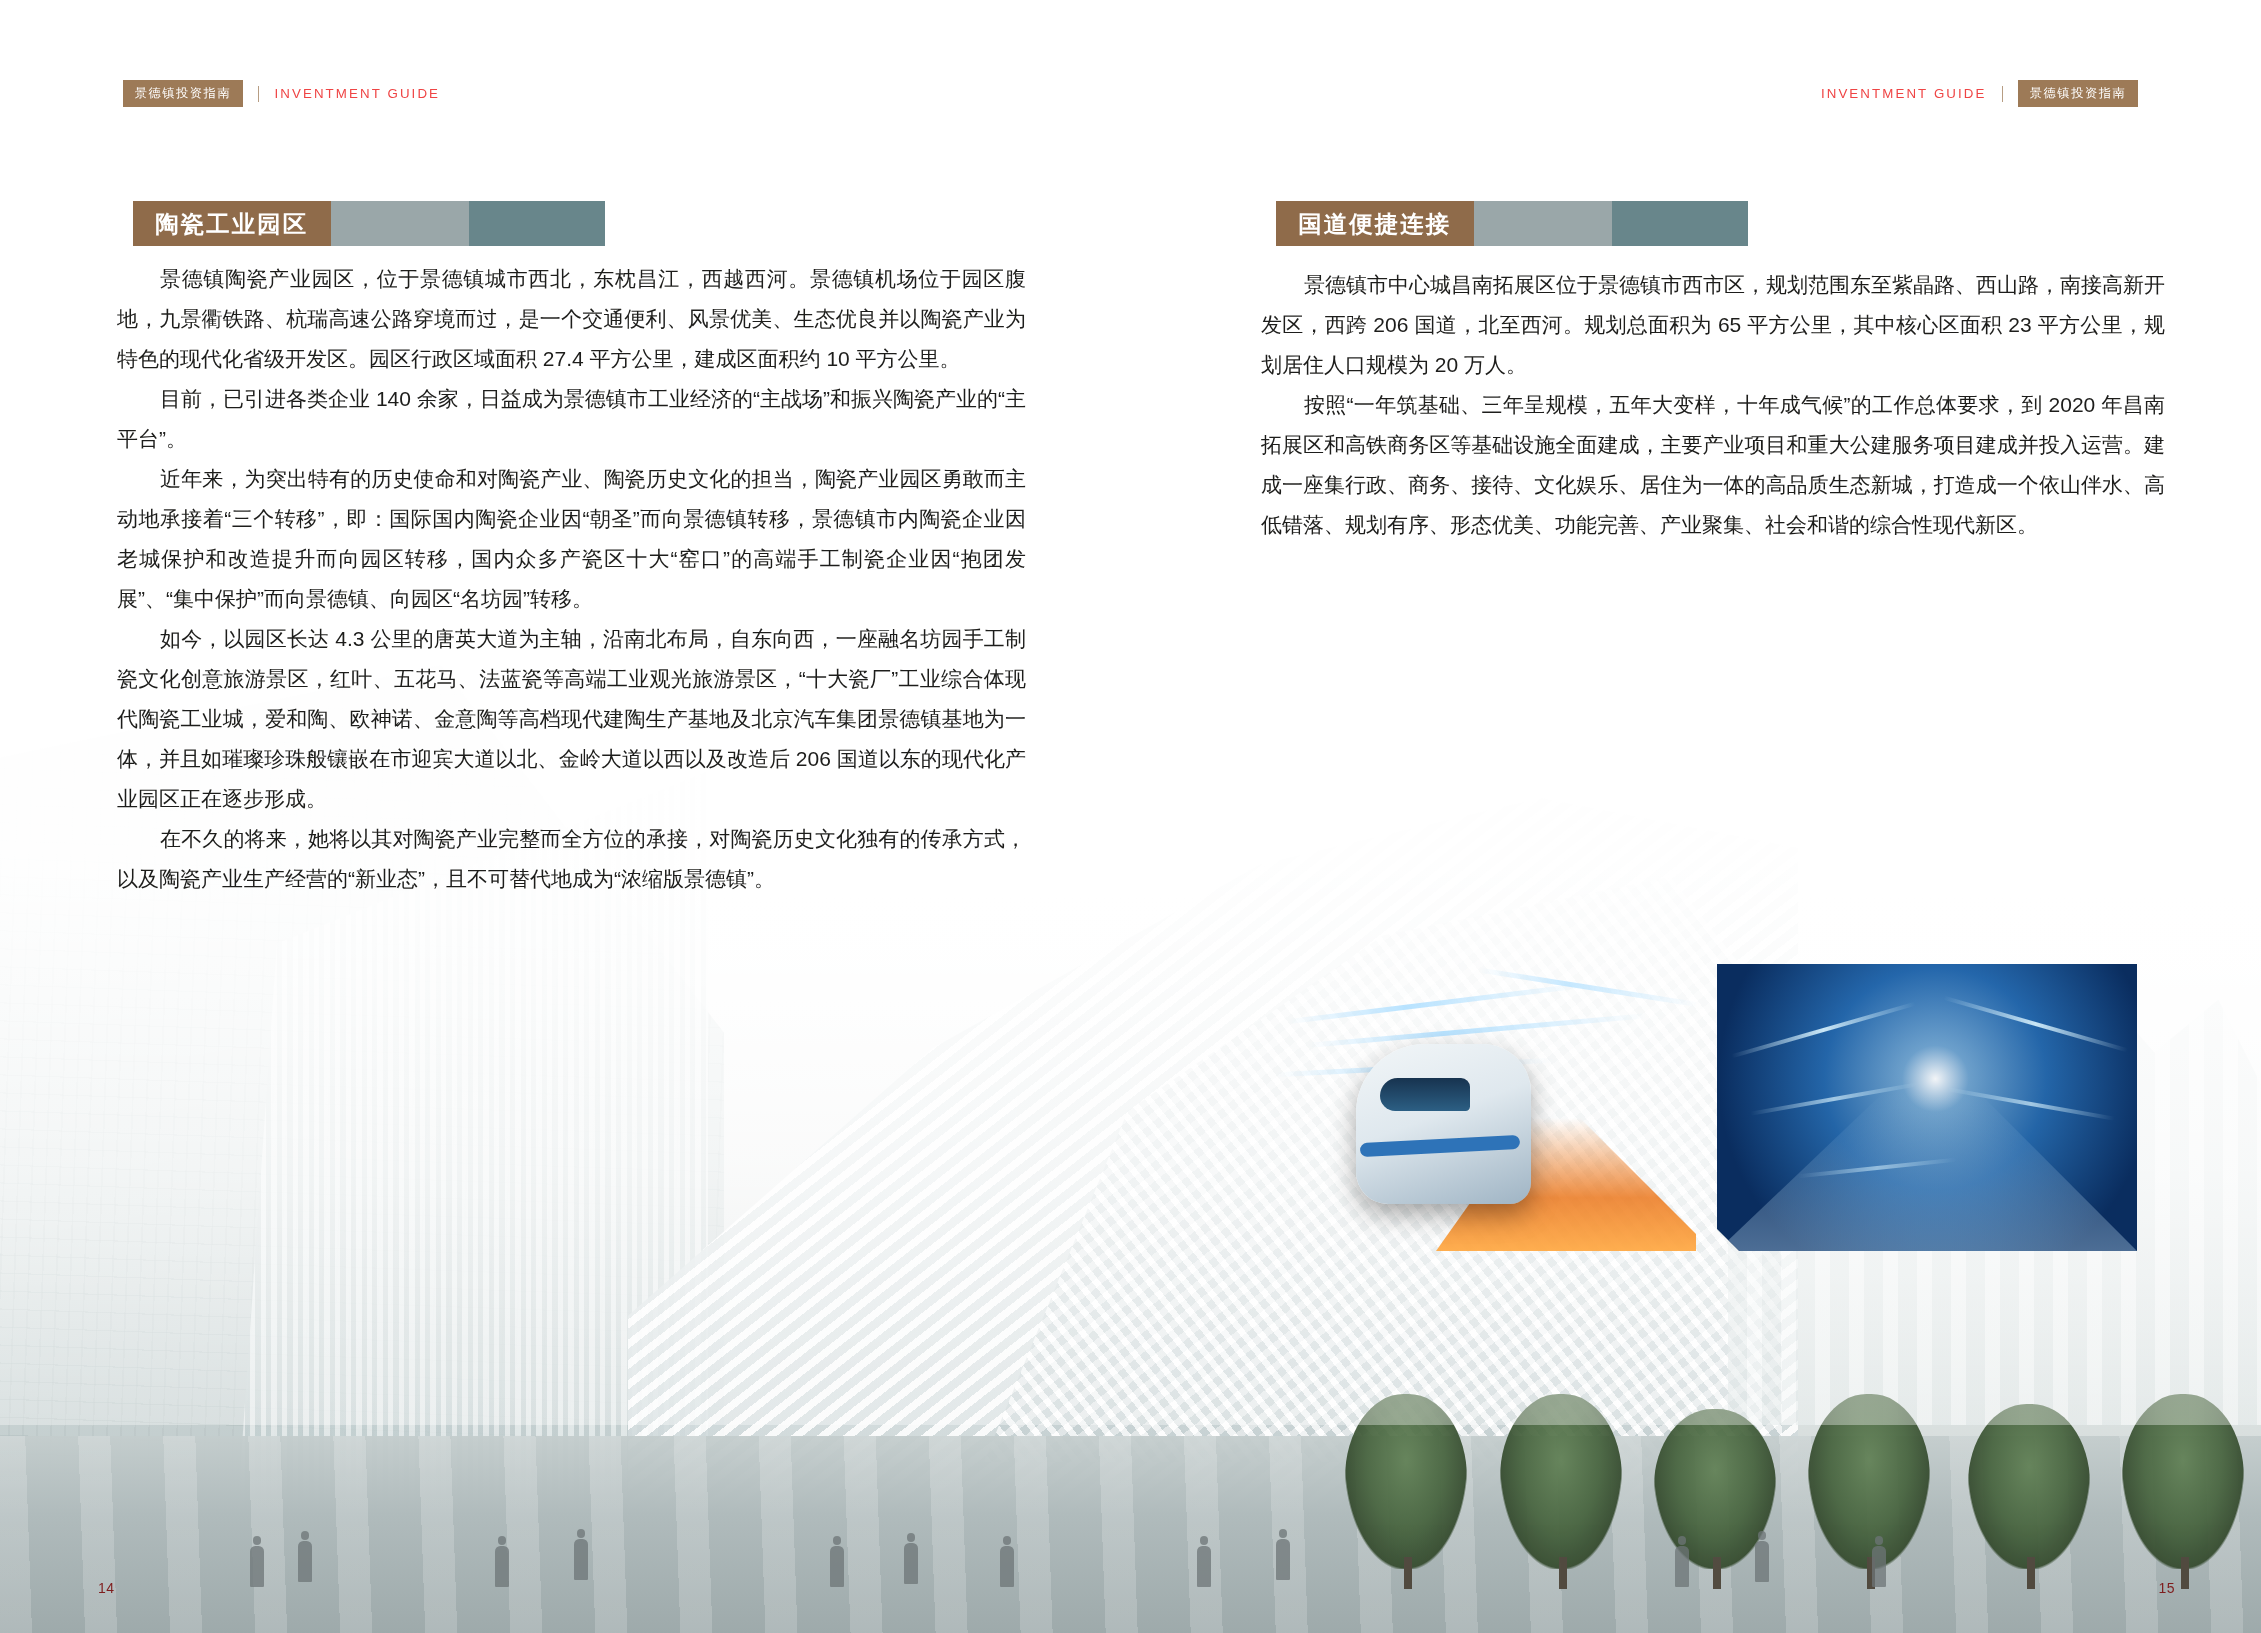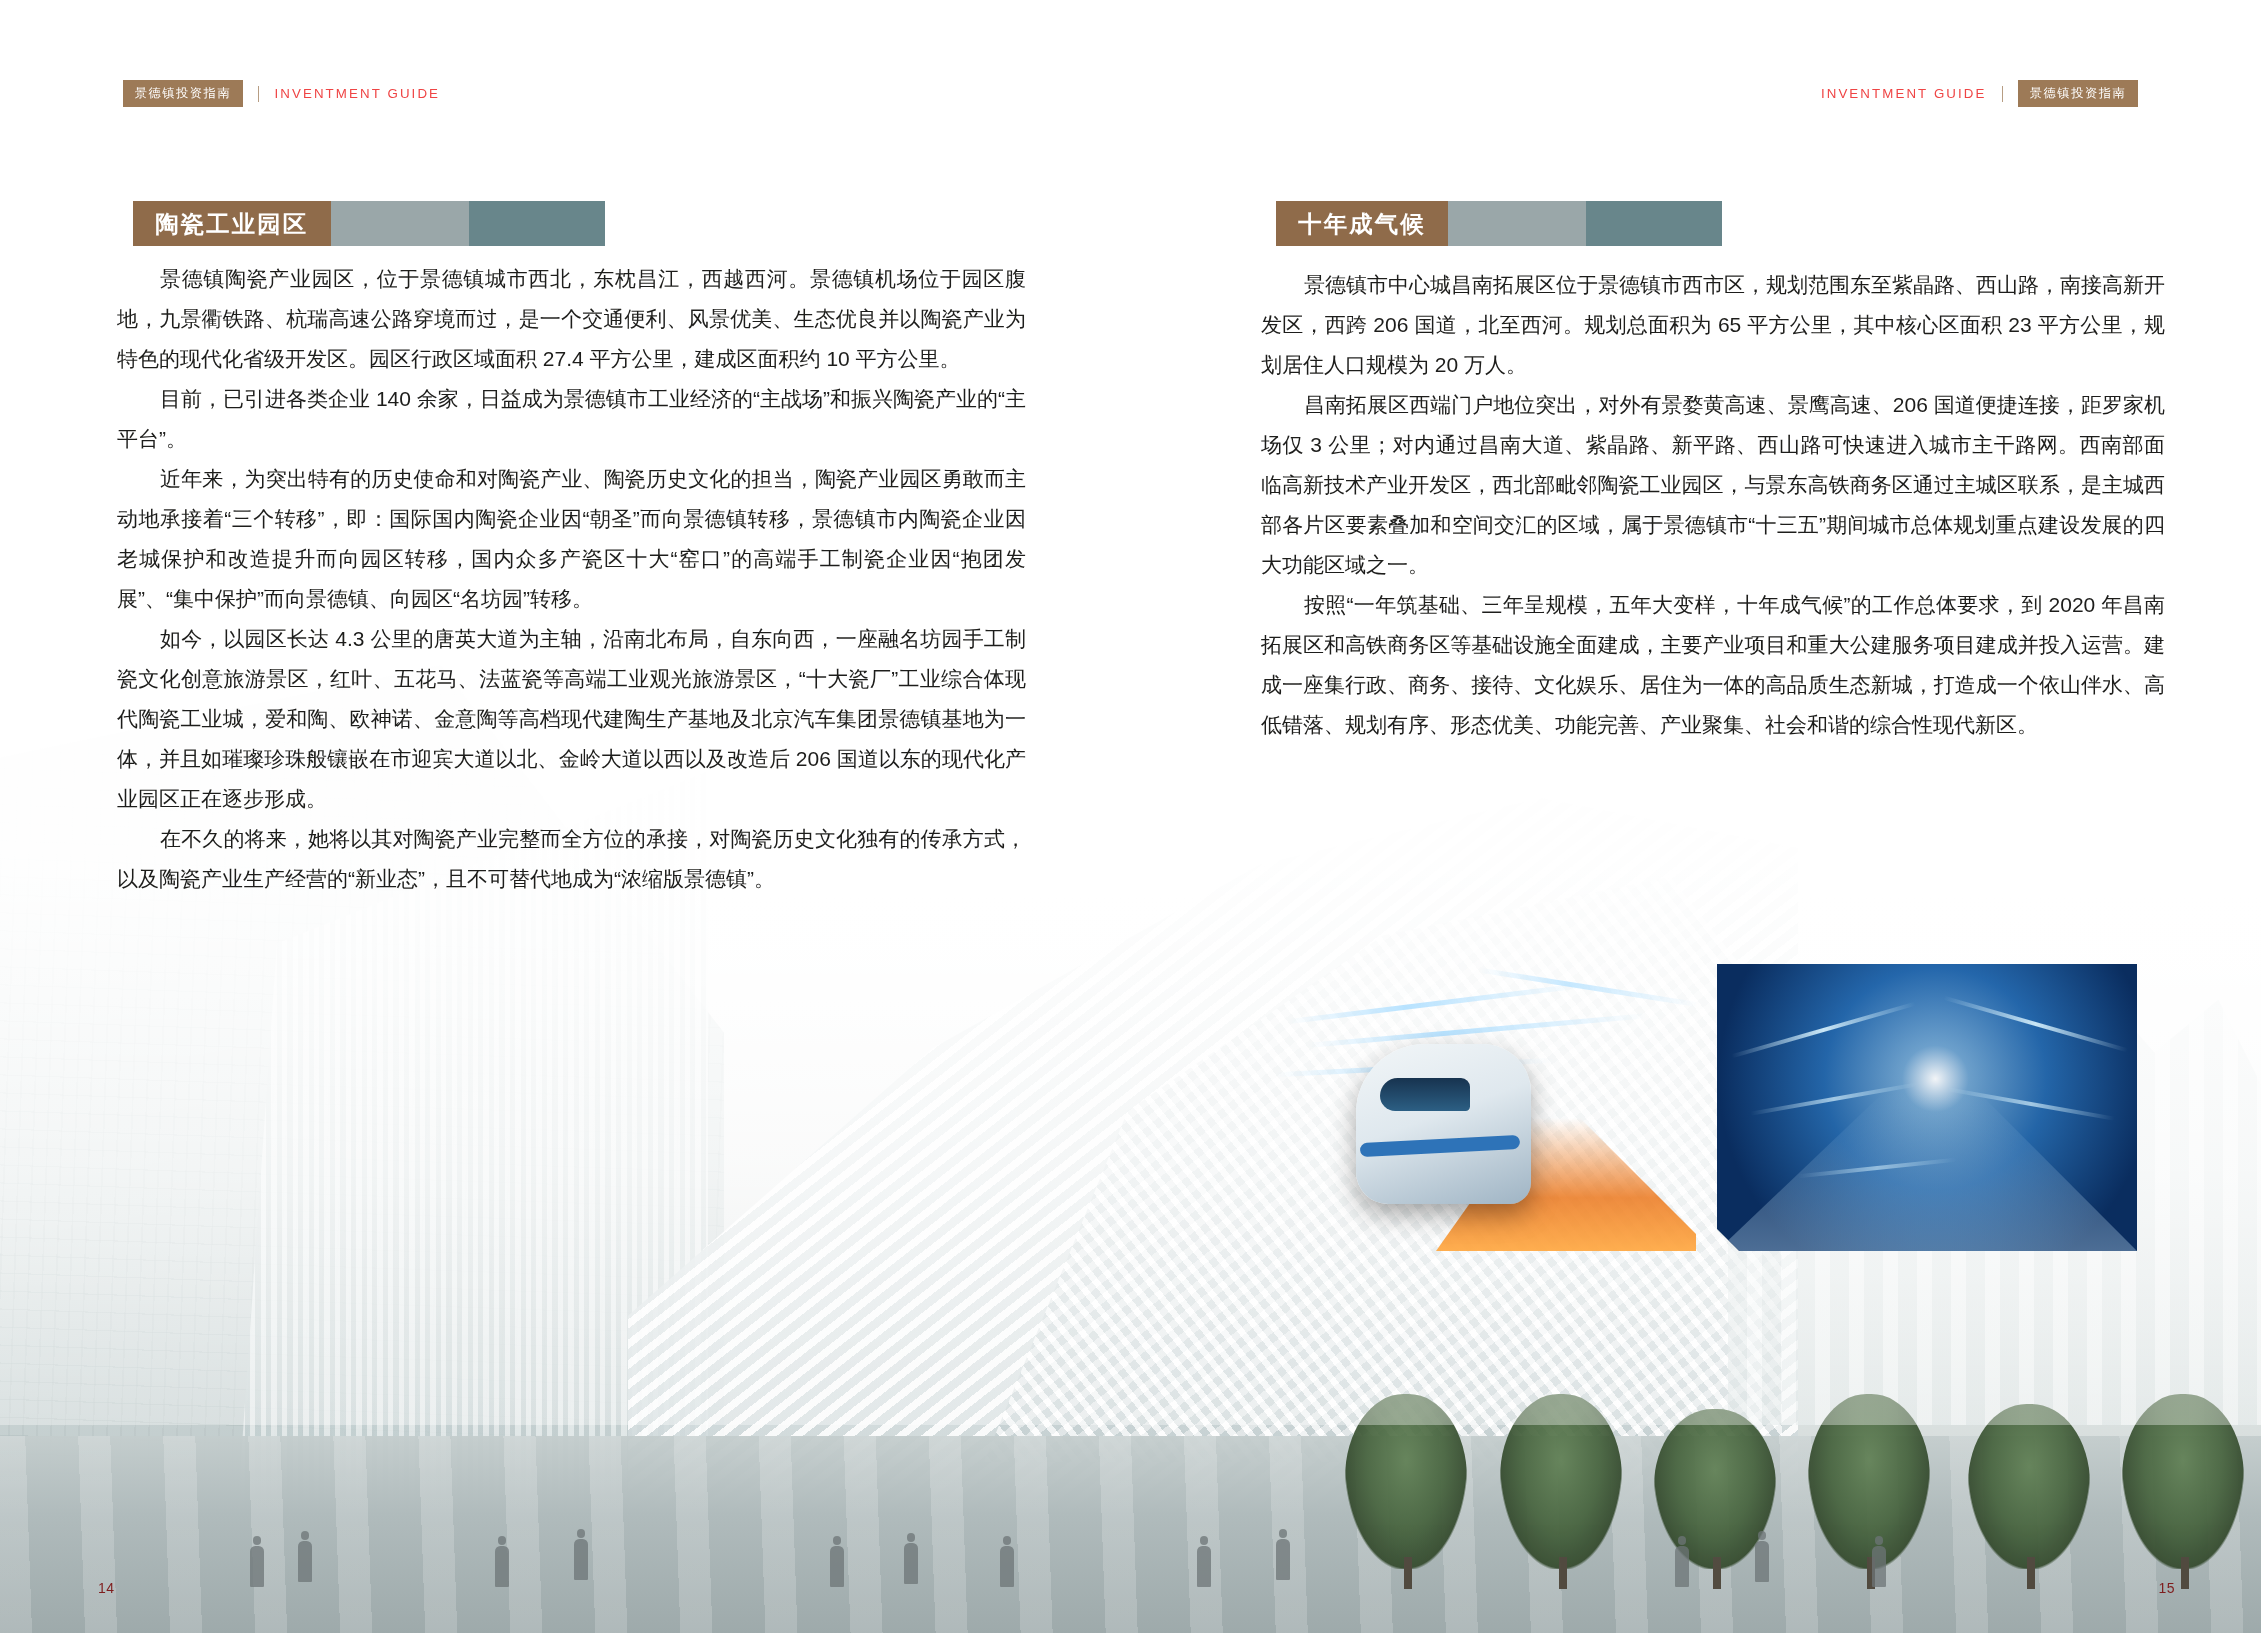--- a/index.html
+++ b/index.html
@@ -381,36 +381,35 @@
     <span class="rh-badge">景德镇投资指南</span>
   </div>
 
   <div class="sec-title sec-title-left">
     <div class="label">陶瓷工业园区</div>
     <div class="bar-a"></div>
     <div class="bar-b"></div>
   </div>
 
   <div class="sec-title sec-title-right">
-    <div class="label">十年成气候</div>
+    <div class="label">国道便捷连接</div>
     <div class="bar-a"></div>
     <div class="bar-b"></div>
   </div>
 
   <div class="col col-left">
     <p>景德镇陶瓷产业园区，位于景德镇城市西北，东枕昌江，西越西河。景德镇机场位于园区腹地，九景衢铁路、杭瑞高速公路穿境而过，是一个交通便利、风景优美、生态优良并以陶瓷产业为特色的现代化省级开发区。园区行政区域面积 27.4 平方公里，建成区面积约 10 平方公里。</p>
     <p>目前，已引进各类企业 140 余家，日益成为景德镇市工业经济的“主战场”和振兴陶瓷产业的“主平台”。</p>
     <p>近年来，为突出特有的历史使命和对陶瓷产业、陶瓷历史文化的担当，陶瓷产业园区勇敢而主动地承接着“三个转移”，即：国际国内陶瓷企业因“朝圣”而向景德镇转移，景德镇市内陶瓷企业因老城保护和改造提升而向园区转移，国内众多产瓷区十大“窑口”的高端手工制瓷企业因“抱团发展”、“集中保护”而向景德镇、向园区“名坊园”转移。</p>
     <p>如今，以园区长达 4.3 公里的唐英大道为主轴，沿南北布局，自东向西，一座融名坊园手工制瓷文化创意旅游景区，红叶、五花马、法蓝瓷等高端工业观光旅游景区，“十大瓷厂”工业综合体现代陶瓷工业城，爱和陶、欧神诺、金意陶等高档现代建陶生产基地及北京汽车集团景德镇基地为一体，并且如璀璨珍珠般镶嵌在市迎宾大道以北、金岭大道以西以及改造后 206 国道以东的现代化产业园区正在逐步形成。</p>
     <p>在不久的将来，她将以其对陶瓷产业完整而全方位的承接，对陶瓷历史文化独有的传承方式，以及陶瓷产业生产经营的“新业态”，且不可替代地成为“浓缩版景德镇”。</p>
   </div>
 
   <div class="col col-right">
     <p>景德镇市中心城昌南拓展区位于景德镇市西市区，规划范围东至紫晶路、西山路，南接高新开发区，西跨 206 国道，北至西河。规划总面积为 65 平方公里，其中核心区面积 23 平方公里，规划居住人口规模为 20 万人。</p>
-    <p>昌南拓展区西端门户地位突出，对外有景婺黄高速、景鹰高速、206 国道便捷连接，距罗家机场仅 3 公里；对内通过昌南大道、紫晶路、新平路、西山路可快速进入城市主干路网。西南部面临高新技术产业开发区，西北部毗邻陶瓷工业园区，与景东高铁商务区通过主城区联系，是主城西部各片区要素叠加和空间交汇的区域，属于景德镇市“十三五”期间城市总体规划重点建设发展的四大功能区域之一。</p>
     <p>按照“一年筑基础、三年呈规模，五年大变样，十年成气候”的工作总体要求，到 2020 年昌南拓展区和高铁商务区等基础设施全面建成，主要产业项目和重大公建服务项目建成并投入运营。建成一座集行政、商务、接待、文化娱乐、居住为一体的高品质生态新城，打造成一个依山伴水、高低错落、规划有序、形态优美、功能完善、产业聚集、社会和谐的综合性现代新区。</p>
   </div>
 
   <div class="photo photo-train">
     <div class="train-streak" style="left:10.6px; top:37px; width:298px; transform:rotate(-7deg);"></div>
     <div class="train-streak" style="left:32px; top:64px; width:340px; transform:rotate(-5deg);"></div>
     <div class="train-streak" style="left:0px; top:101px; width:277px; transform:rotate(-3deg); opacity:.7;"></div>
     <div class="train-streak" style="left:202px; top:21px; width:223px; transform:rotate(9deg); opacity:.8;"></div>
     <div class="train-rail"></div>
     <div class="train-body"></div>

